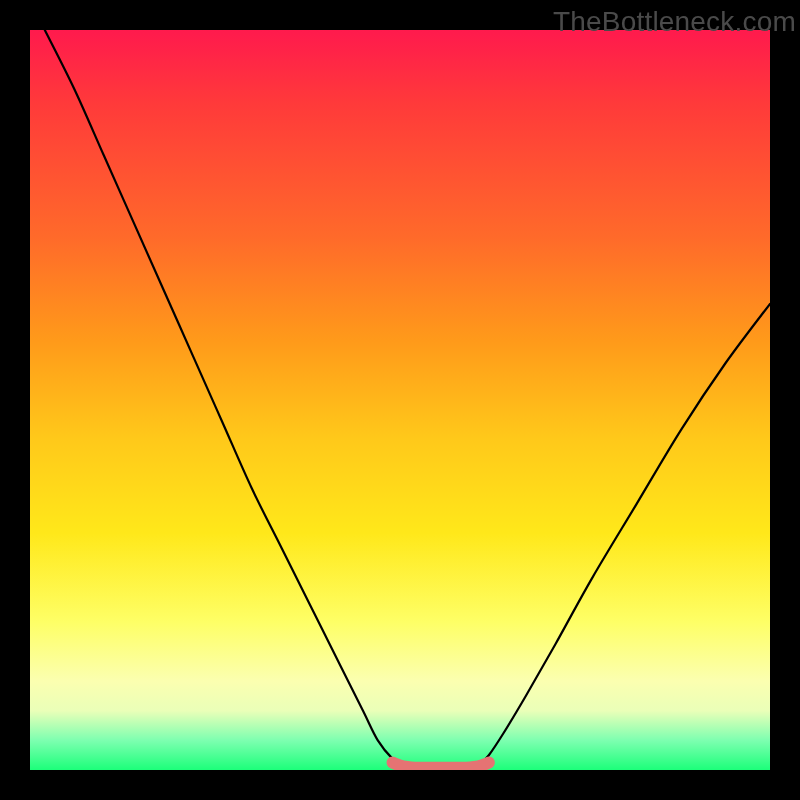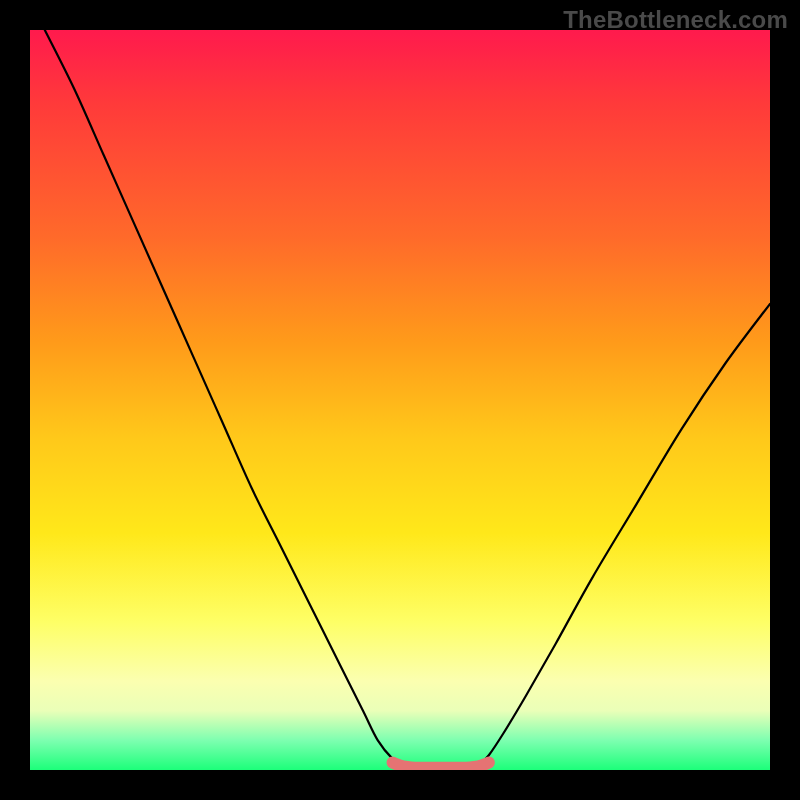--- a/index.html
+++ b/index.html
@@ -42,24 +42,24 @@
     );
   }
   .svg-layer {
     position: absolute;
     left: 0;
     top: 0;
   }
   .watermark {
     position: absolute;
     top: 6px;
-    right: 12px;
+    right: 4px;
     color: #4a4a4a;
-    font-size: 24px;
-    font-weight: 700;
+    font-size: 28px;
+    font-weight: 400;
     letter-spacing: 0.2px;
     user-select: none;
   }
 </style>
 </head>
 <body>
 
 <div class="frame">
   <div class="plot">
     <svg class="svg-layer" width="740" height="740" viewBox="0 0 740 740">

